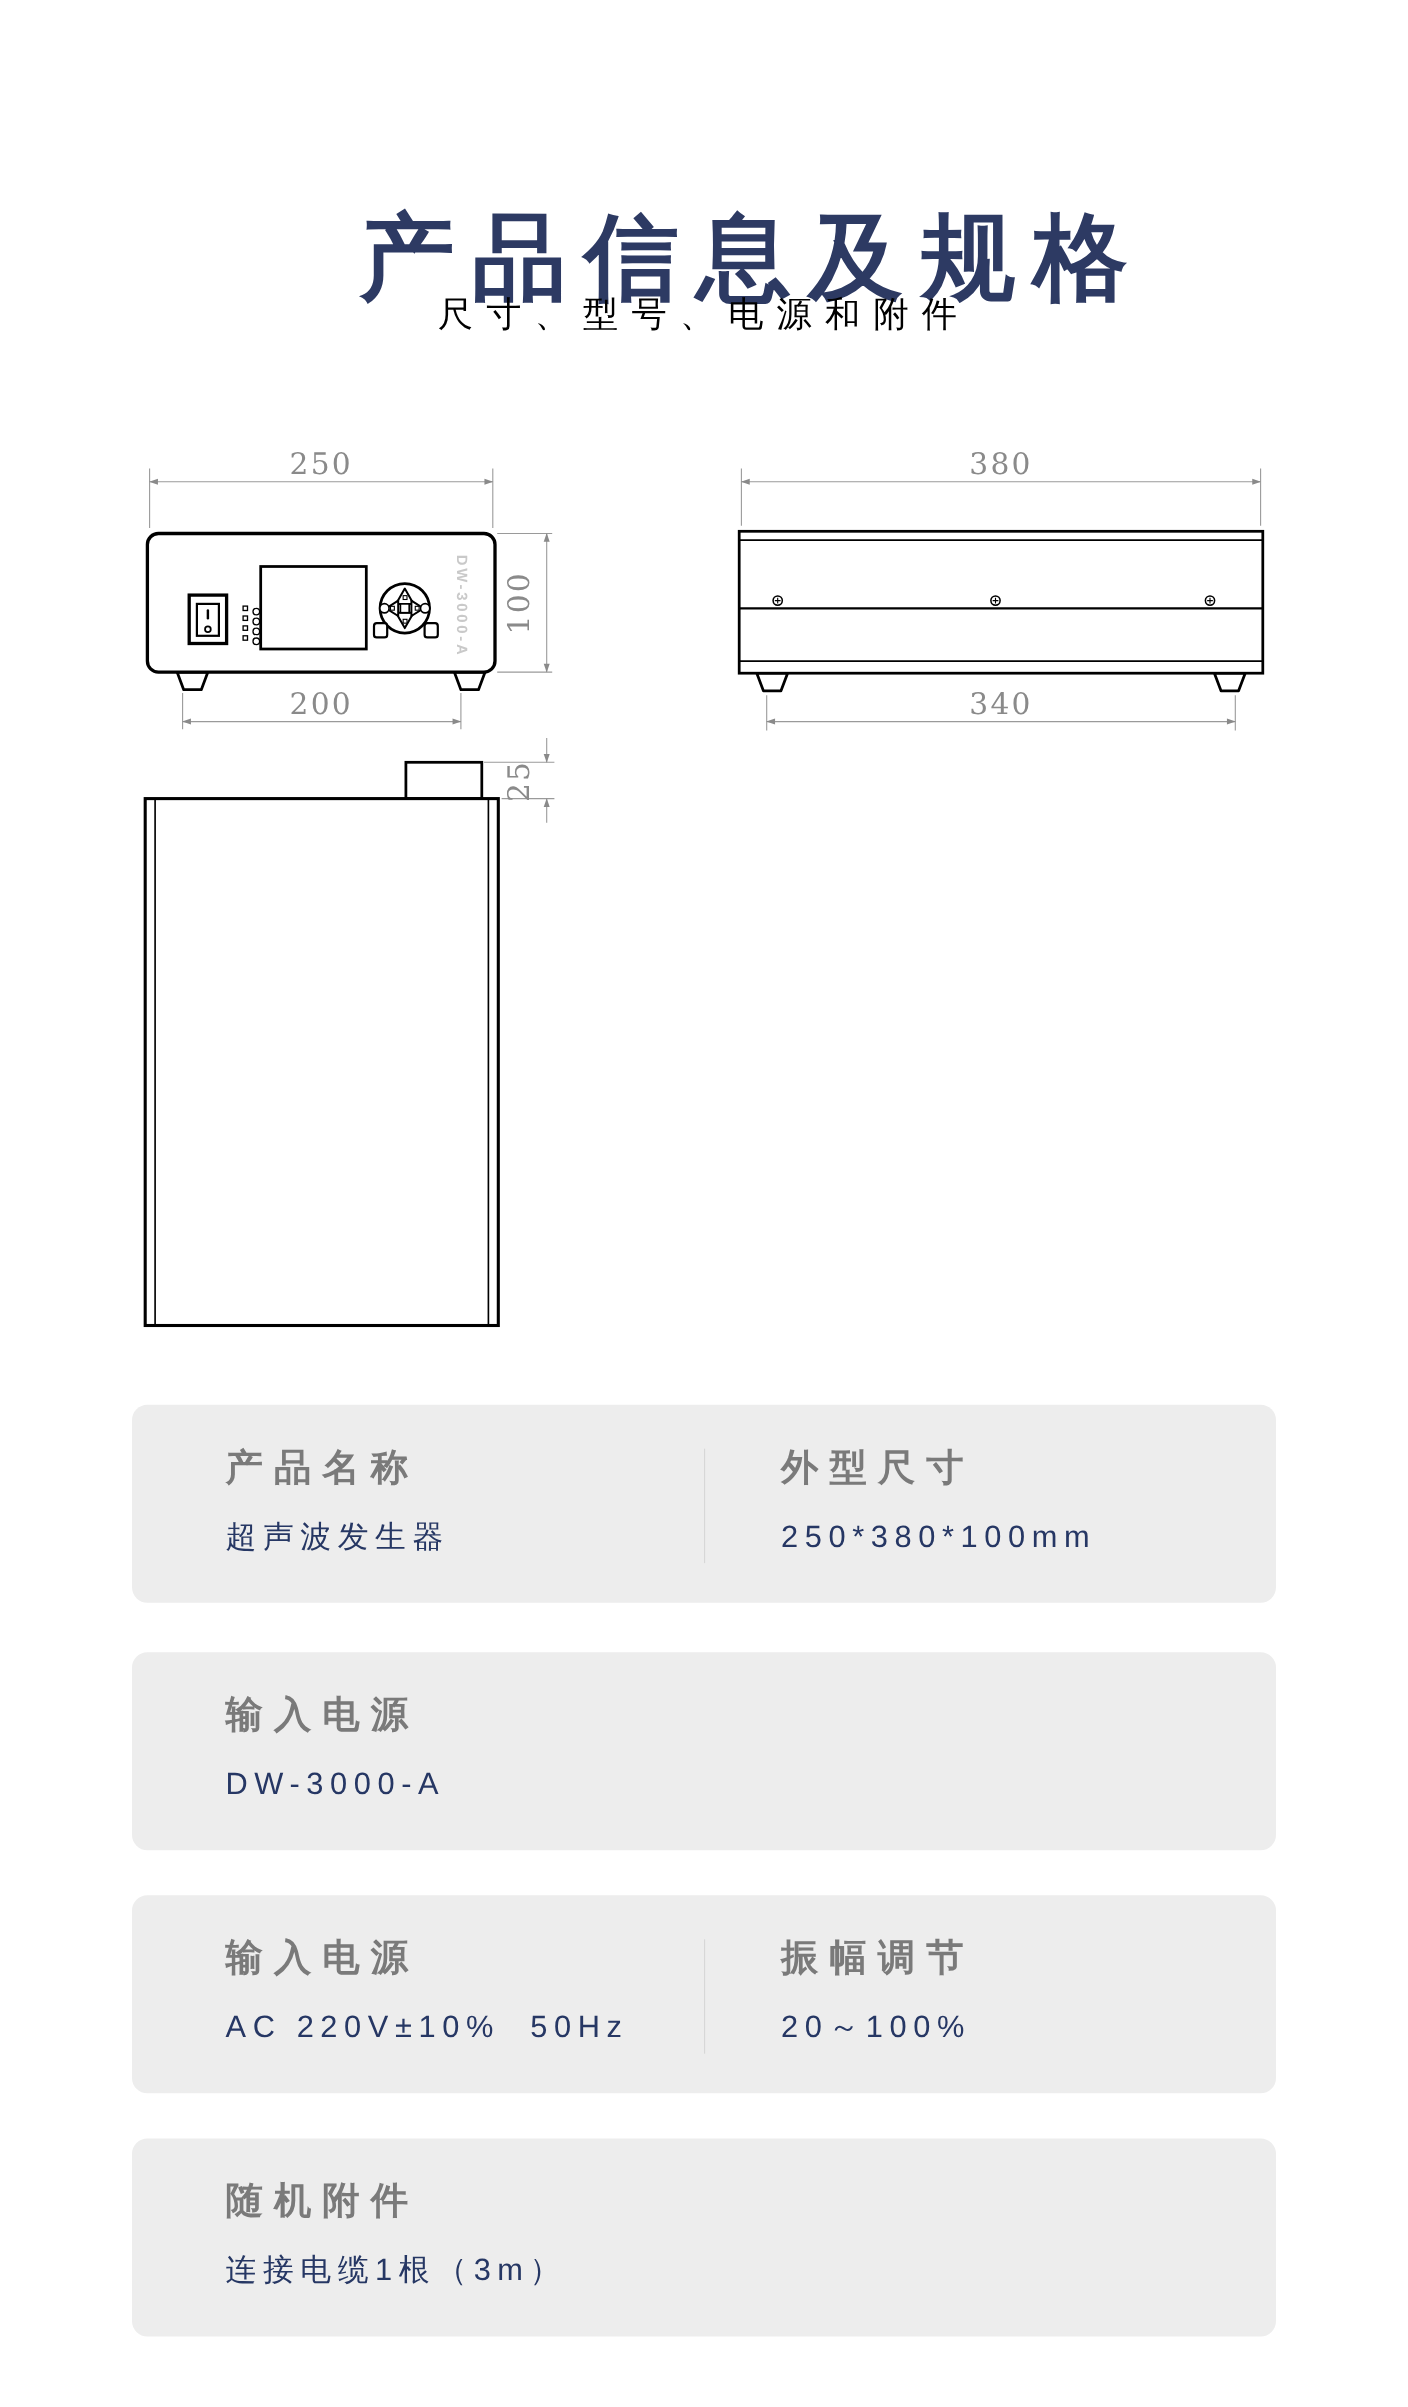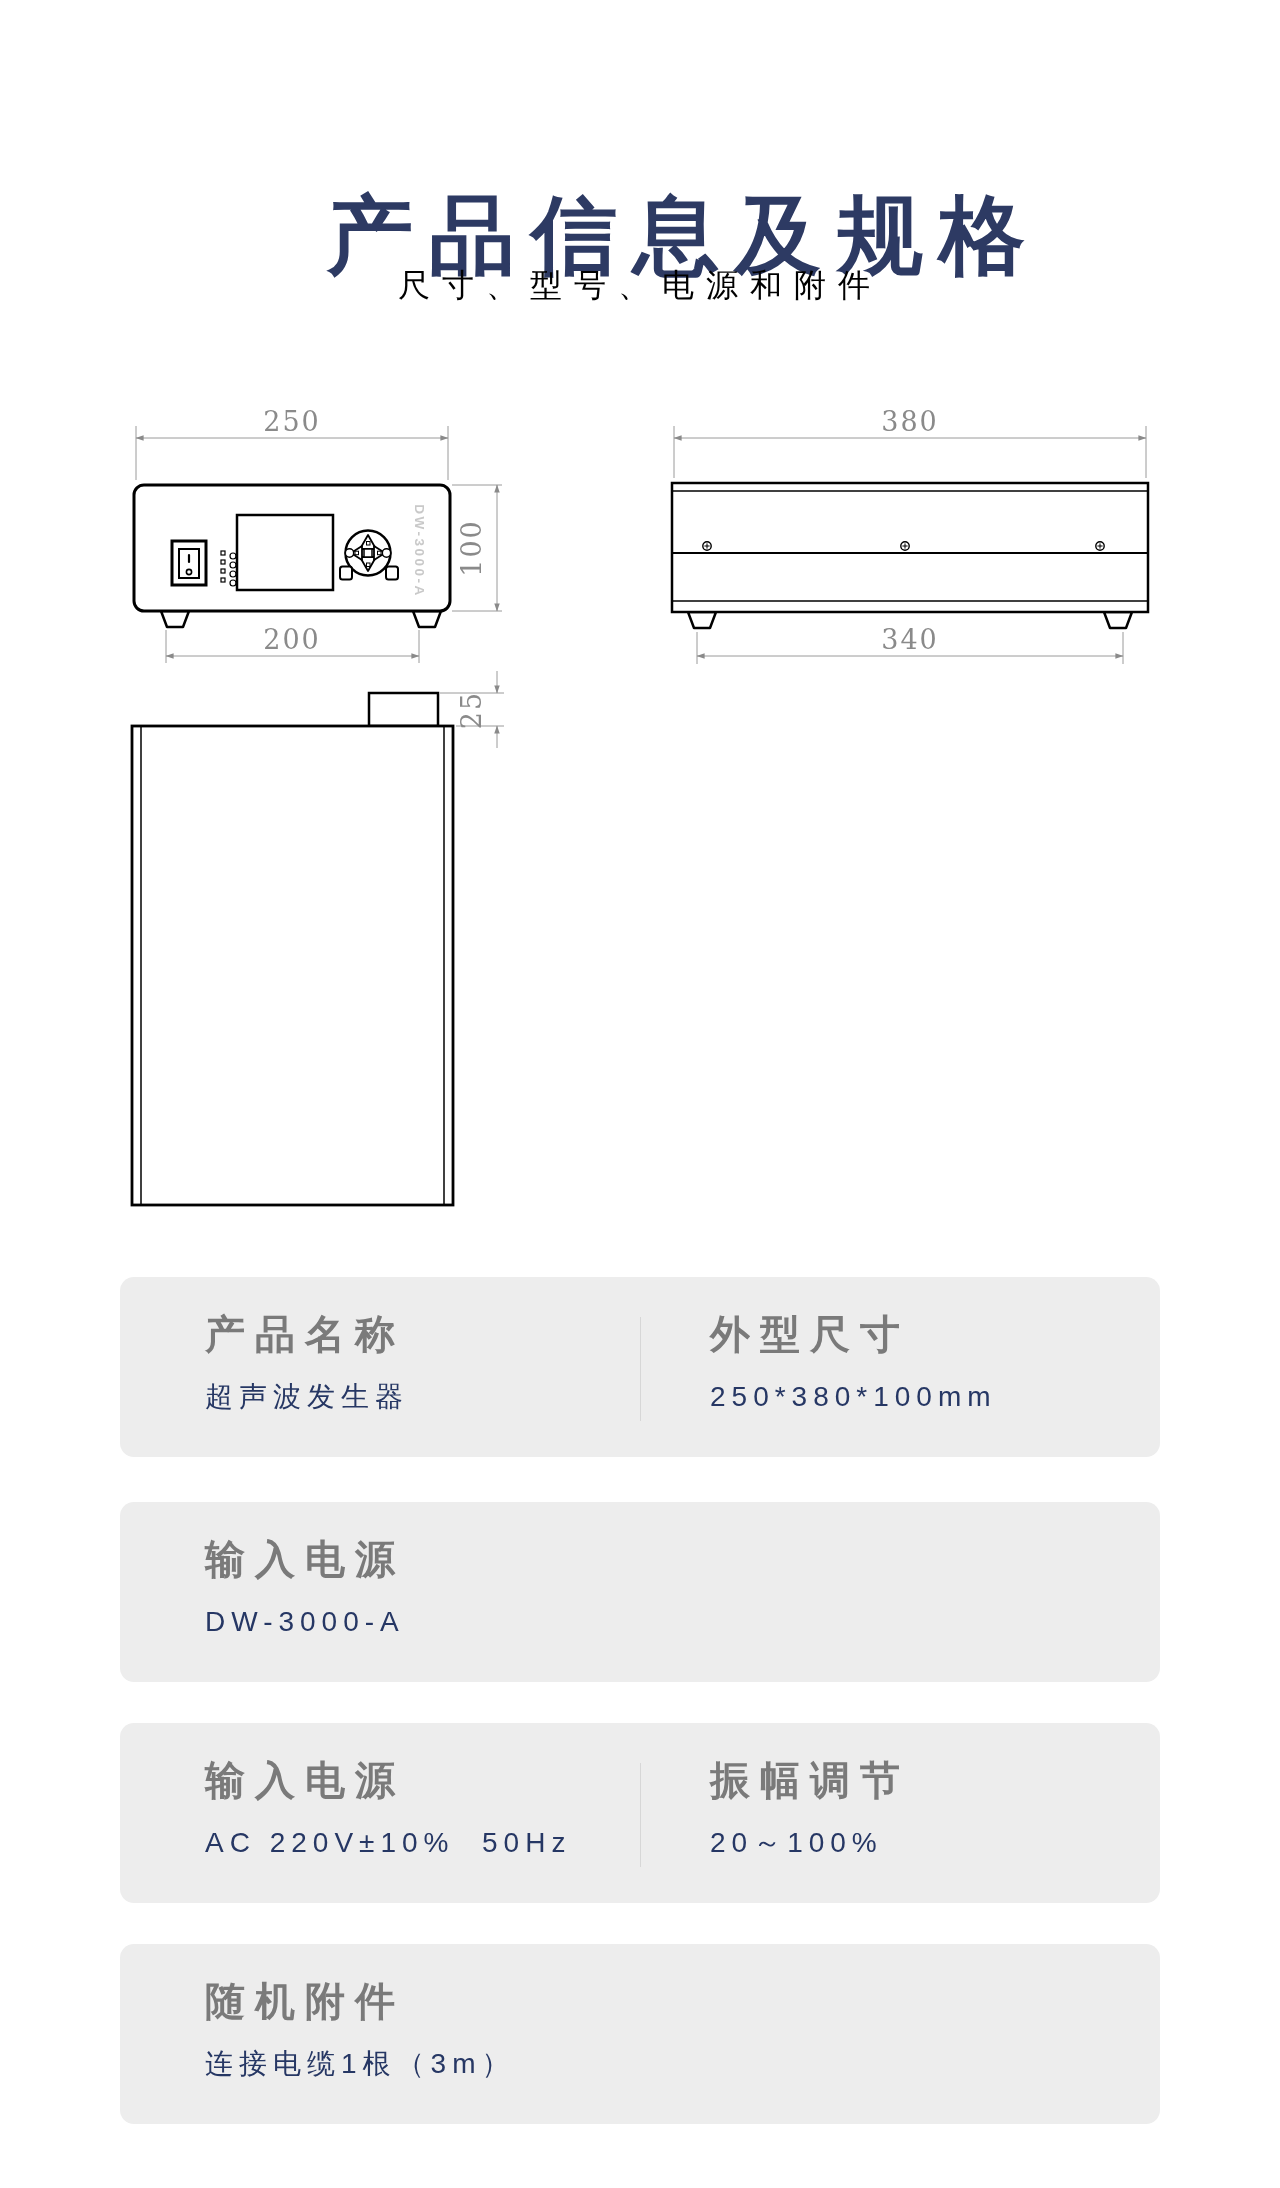--- a/index.html
+++ b/index.html
@@ -28,21 +28,21 @@
   }
   
   .card{
     position:absolute;left:120px;width:1040px;height:180px;
     background:#ededed;border-radius:14px;
   }
   .col{position:absolute;top:0;height:100%;padding-top:40px;box-sizing:border-box;}
   .col1{left:85px;}
   .col2{left:590px;}
   .spec-label{
-    font-size:40px;font-weight:700;color:#7a7a7a;letter-spacing:10px;
+    font-size:34px;font-weight:700;color:#7a7a7a;letter-spacing:10px;
     line-height:34px;margin-bottom:26px;white-space:pre;
   }
   .spec-value{
     font-size:28px;font-weight:500;color:#263764;letter-spacing:6px;
     line-height:40px;white-space:pre;
   }
   .divider{
     position:absolute;left:520px;top:40px;width:1px;height:104px;background:#d7d7d7;
   }
 </style>

